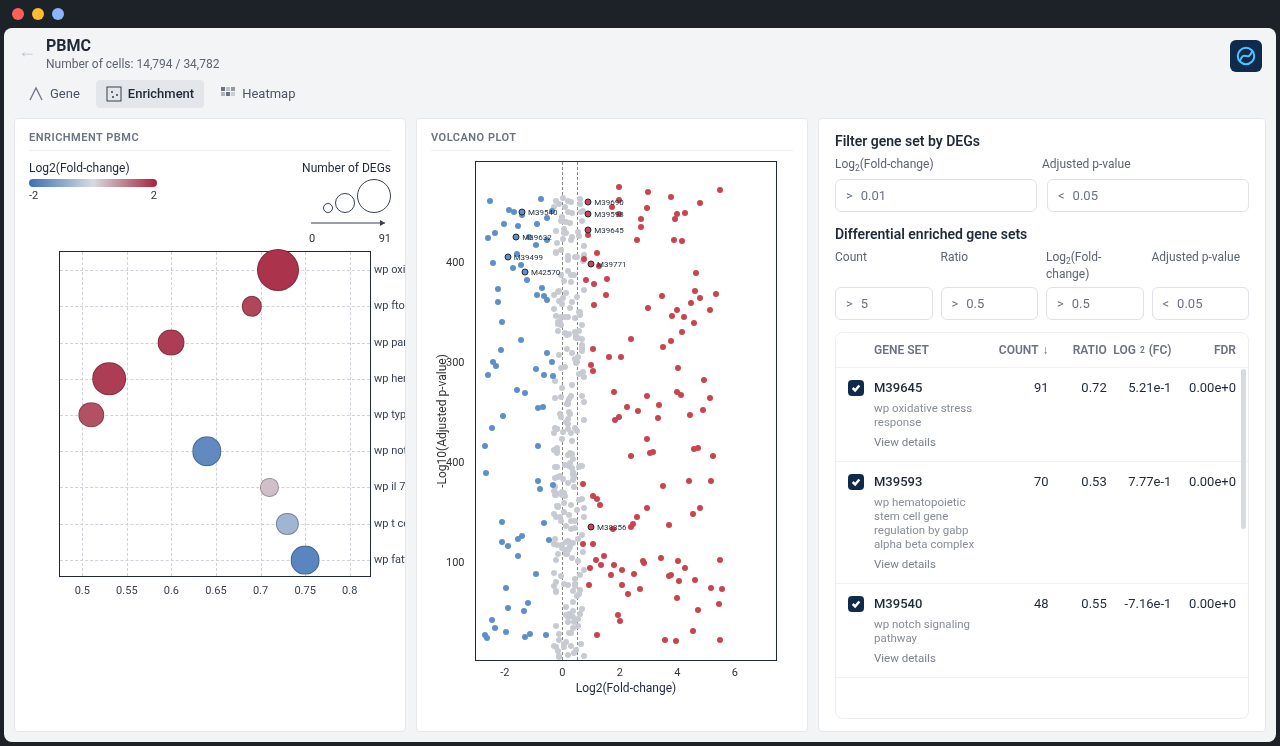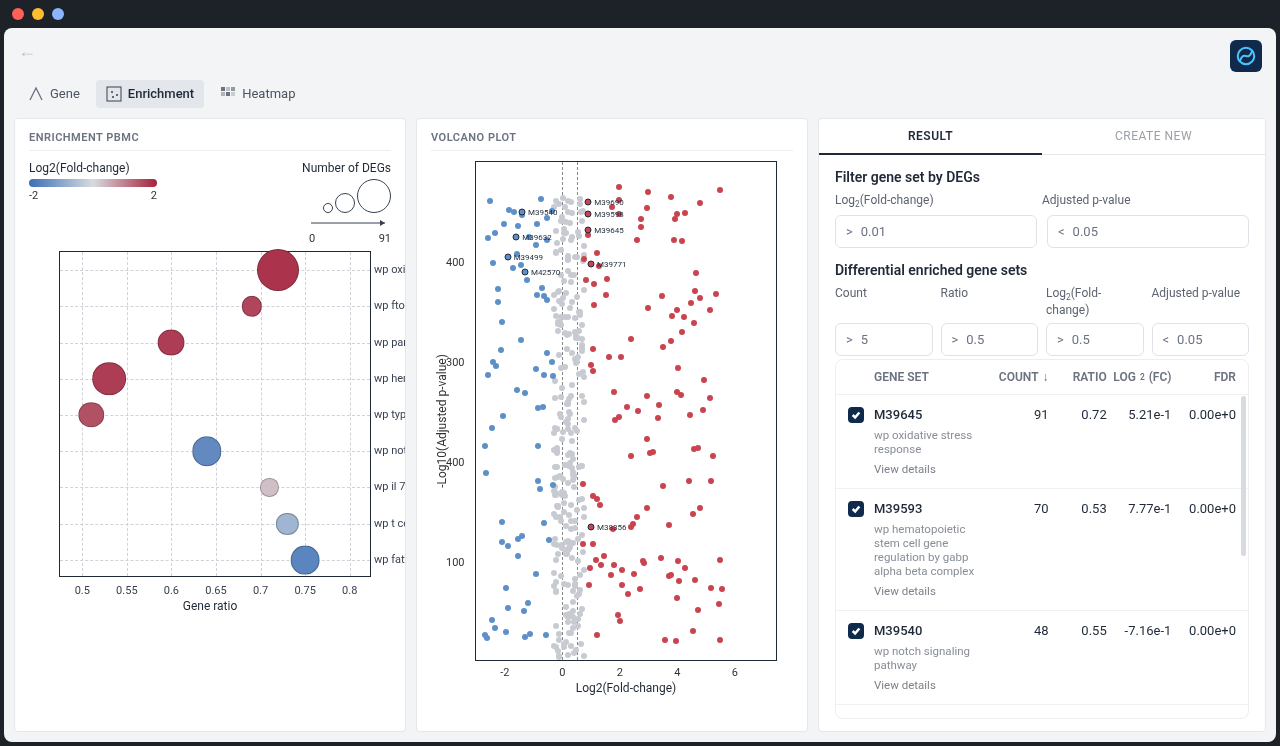--- a/index.html
+++ b/index.html
@@ -53,21 +53,21 @@
 .tab{flex:1;text-align:center;padding:10px 0;font-size:12px;letter-spacing:.5px;color:#9aa0a8;cursor:pointer;border-bottom:1px solid #e5e7eb;}
 .tab.active{color:#1f2937;font-weight:600;border-bottom:2px solid #1f2937;}
 .section-h{font-size:14px;font-weight:600;color:#1f2937;margin:14px 0 8px;}
 .flabels{display:flex;gap:0;}
 .flabel{font-size:12px;color:#5d6470;flex:1;}
 .inputs{display:flex;gap:10px;margin-top:6px;}
 .prefix-input{flex:1;display:flex;align-items:center;border:1px solid #dfe2e7;border-radius:6px;padding:8px 10px;font-size:13px;color:#6b7280;}
 .prefix-input span.op{margin-right:8px;color:#6b7280;}
 .four-labels,.four-inputs{display:flex;gap:8px;}
 .four-labels .flabel,.four-inputs .prefix-input{flex:1;min-width:0;}
-.table{border:1px solid #eceef1;border-radius:8px;margin-top:3px;overflow:auto;flex:1;position:relative;}
+.table{border:1px solid #eceef1;border-radius:8px;margin-top:12px;overflow:auto;flex:1;position:relative;}
 .thead,.trow{display:grid;grid-template-columns:26px 1.8fr .9fr .9fr 1fr 1fr;align-items:center;padding:10px 12px;font-size:12px;}
 .thead{color:#6b7280;font-weight:600;position:sticky;top:0;background:#fff;}
 .thead .th{display:flex;align-items:center;gap:4px;justify-content:flex-end;}
 .thead .th.first{justify-content:flex-start;}
 .trow{border-top:1px solid #f0f1f3;align-items:flex-start;padding-top:12px;padding-bottom:12px;}
 .chk{width:16px;height:16px;border-radius:4px;background:#0f2a4a;display:flex;align-items:center;justify-content:center;}
 .chk svg{stroke:#fff;stroke-width:3;fill:none;}
 .gs-name{font-size:13px;color:#1f2937;font-weight:500;}
 .gs-desc{font-size:11.5px;color:#888e97;margin-top:6px;}
 .gs-link{font-size:11.5px;color:#7c828b;margin-top:6px;cursor:pointer;}
@@ -81,20 +81,24 @@
 
 <div class="mac-titlebar">
   <div class="traffic tr-red"></div>
   <div class="traffic tr-yel"></div>
   <div class="traffic tr-grn"></div>
 </div>
 
 <div class="app">
   <div class="header">
     <div class="back-arrow">←</div>
+    <div class="title-block">
+      <div class="title">PBMC</div>
+      <div class="subtitle">Number of cells: 14,794 / 34,782</div>
+    </div>
     <div class="spacer"></div>
     <div class="brand">
       <svg width="22" height="22" viewBox="0 0 24 24">
           <circle cx="12" cy="12" r="9"></circle>
           <path d="M5 18 C10 4, 14 20, 19 6"></path>
         </svg>
     </div>
   </div>
 
   <div class="modes">
@@ -202,21 +206,20 @@
           <div class="grid-h" style="top: 235.444px;"></div>
           <div class="ylab" style="top: 228.444px;">wp il 7 signaling</div>
           <div class="bub" style="width: 18.081px; height: 18.081px; left: 209.486px; top: 235.444px; background: rgb(208, 191, 199); border: 1px solid rgba(0, 0, 0, 0.25);"></div>
           <div class="grid-h" style="top: 271.667px;"></div>
           <div class="ylab" style="top: 264.667px;">wp t cell</div>
           <div class="bub" style="width: 22.2567px; height: 22.2567px; left: 227.314px; top: 271.667px; background: rgb(160, 181, 209); border: 1px solid rgba(0, 0, 0, 0.25);"></div>
           <div class="grid-h" style="top: 307.889px;"></div>
           <div class="ylab" style="top: 300.889px;">wp fatty acid</div>
           <div class="bub" style="width: 28.7825px; height: 28.7825px; left: 245.143px; top: 307.889px; background: rgb(90, 133, 190); border: 1px solid rgba(0, 0, 0, 0.25);"></div>
         </div>
-      <div class="axis-lab">Gene ratio</div>
     </div>
 
     <div class="panel volcano">
       <div class="panel-title">VOLCANO PLOT</div>
       <div class="rule"></div>
       <div style="position:relative;flex:1;">
         <div class="volc-box" id="volc-chart">
             <div class="vline" style="left: 86.2857px;"></div>
             <div class="vline" style="left: 100.667px;"></div>
             <div class="vtick" style="left: 28.7619px; position: absolute;">-2</div>
@@ -696,24 +699,20 @@
             <div class="vlab" style="left: 54.8952px; top: 106px;">M42570</div>
             <div class="vpt" style="left: 115.048px; top: 365px; background: rgb(201, 68, 79); border: 1px solid rgb(31, 41, 55); width: 7px; height: 7px;"></div>
             <div class="vlab" style="left: 121.048px; top: 361px;">M38356</div>
           </div>
         <div class="vylab">-Log10(Adjusted p-value)</div>
         <div class="axis-lab" style="margin-top:20px;margin-left:44px;width:302px;">Log2(Fold-change)</div>
       </div>
     </div>
 
     <div class="panel side" style="padding:0;">
-      <div class="tabs">
-        <div class="tab active">RESULT</div>
-        <div class="tab">CREATE NEW</div>
-      </div>
       <div style="padding:0 16px 12px 16px;display:flex;flex-direction:column;flex:1;overflow:hidden;">
         <div class="section-h">Filter gene set by DEGs</div>
         <div class="flabels">
           <div class="flabel">Log<sub>2</sub>(Fold-change)</div>
           <div class="flabel">Adjusted p-value</div>
         </div>
         <div class="inputs">
           <div class="prefix-input">
               <span class="op">&gt;</span>
               <span>0.01</span>

